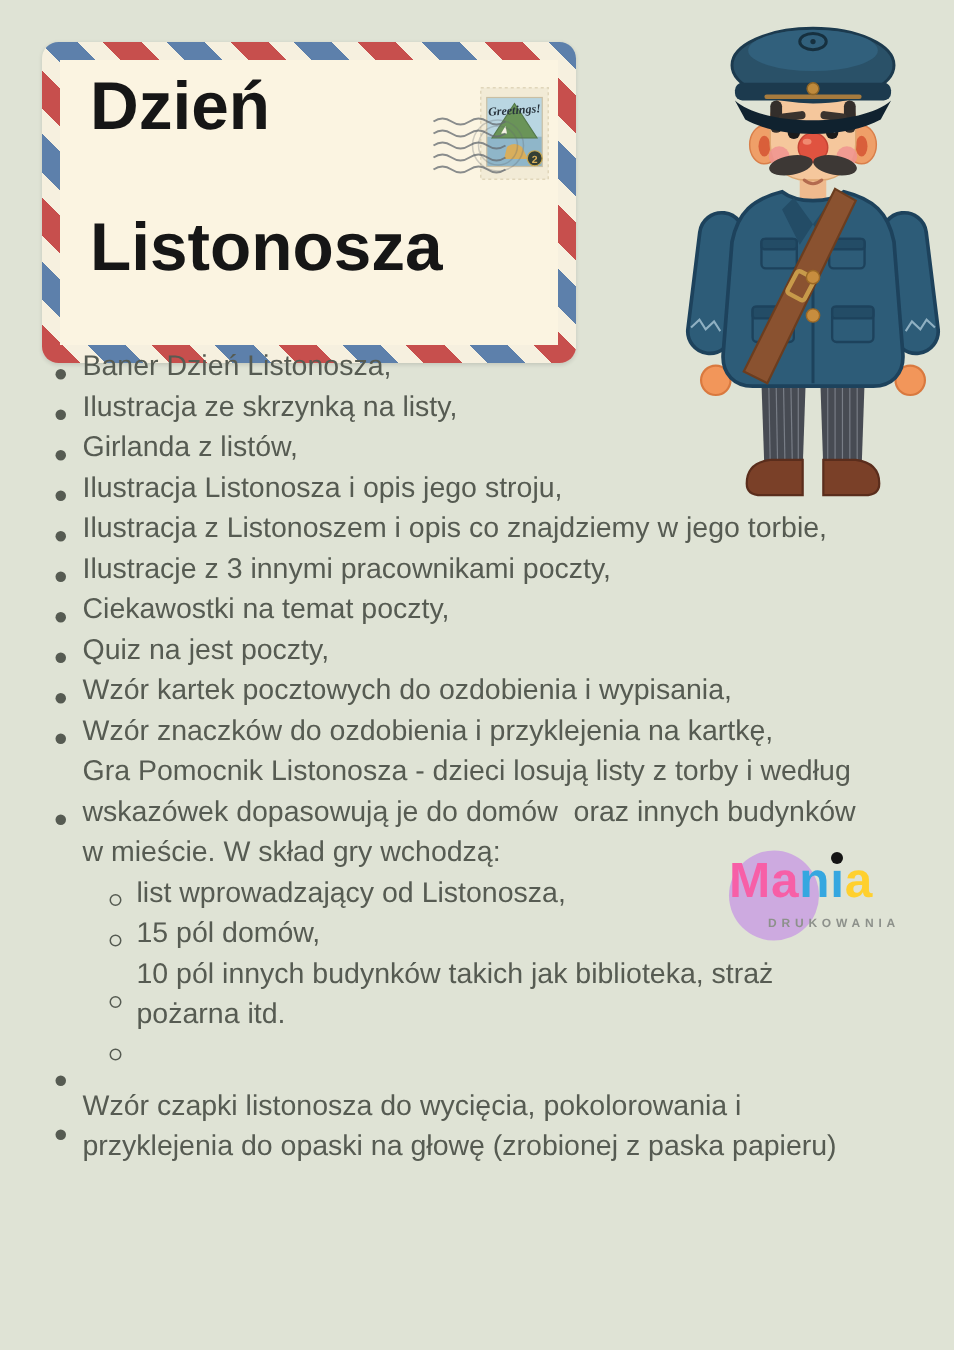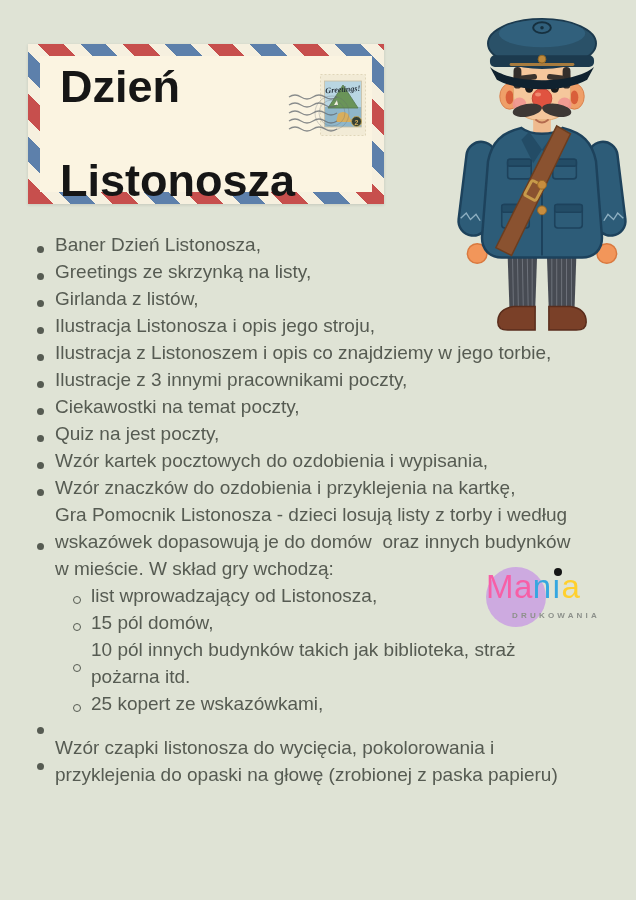--- a/index.html
+++ b/index.html
@@ -7,21 +7,21 @@
     --stripe-red:#c74f4d; --stripe-blue:#5d80ab;
     --envelope-bg:#fbf4e1; --border-bg:#f6f0df;
     --logo-circle:#cdaae0; --jacket:#2d5c78; --jacket-dark:#1d425c;
     --skin:#f5c79c; --strap-brown:#8a5230;
   }
   html,body{margin:0;padding:0;background:#cfd4c6;}
   .page{position:relative;width:636px;height:900px;background:var(--page-bg);
         font-family:"Liberation Sans",sans-serif;overflow:hidden;margin:0 auto;}
 
   
-  .envelope{position:absolute;left:28px;top:44px;width:356px;height:160px;border-radius:0;
+  .envelope{position:absolute;left:28px;top:28px;width:356px;height:214px;border-radius:11px;
     background:repeating-linear-gradient(45deg,
       var(--stripe-red) 0 18px, var(--border-bg) 18px 30px,
       var(--stripe-blue) 30px 48px, var(--border-bg) 48px 60px);
     box-shadow:0 1px 3px rgba(0,0,0,.12);}
   .envelope-inner{position:absolute;inset:12px;background:var(--envelope-bg);}
   .title{position:absolute;left:20px;font-weight:bold;font-size:45px;color:#161616;
          line-height:1;letter-spacing:0;}
   .t1{top:8px}.t2{top:102px}
   .stamp{position:absolute;left:280px;top:18px;width:46px;height:62px;}
   .postmark{position:absolute;left:248px;top:34px;width:62px;height:48px;}
@@ -36,21 +36,21 @@
   .li-text{white-space:pre-wrap;}
   .marker{flex:0 0 auto;border-radius:50%;}
   .main>.marker{width:7px;height:7px;background:var(--text);margin:10px 11px 0 7px;}
   .sub>.marker{width:6px;height:6px;border:1.6px solid var(--text);background:transparent;
                margin:9px 10px 0 43px;}
 
   
   .logo{position:absolute;left:484px;top:563px;width:122px;height:66px;}
   .logo-circle{position:absolute;left:2px;top:4px;width:60px;height:60px;border-radius:50%;
                background:var(--logo-circle);}
-  .logo-word{position:absolute;left:2px;top:6px;font-size:33px;font-weight:normal;
+  .logo-word{position:absolute;left:2px;top:6px;font-size:33px;font-weight:bold;
              letter-spacing:.5px;line-height:1.1;}
   .logo-idot{position:absolute;left:70px;top:5px;width:8px;height:8px;border-radius:50%;
              background:#151515;}
   .logo-sub{position:absolute;left:28px;top:48px;font-size:8px;font-weight:bold;
             letter-spacing:3.2px;color:#8d918b;}
 </style>
 </head>
 <body>
 
 <div class="page">
@@ -175,21 +175,21 @@
     <path d="M40,56 C60,74 126,74 146,56 L139,69 C116,82 70,82 47,69 Z" fill="#10222f"></path>
   </svg>
 
   <div class="list">
       <div class="li main">
         <span class="marker"></span>
         <div class="li-text">Baner Dzień Listonosza,</div>
       </div>
       <div class="li main">
         <span class="marker"></span>
-        <div class="li-text">Greetings ze skrzynką na listy,</div>
+        <div class="li-text">Ilustracja ze skrzynką na listy,</div>
       </div>
       <div class="li main">
         <span class="marker"></span>
         <div class="li-text">Girlanda z listów,</div>
       </div>
       <div class="li main">
         <span class="marker"></span>
         <div class="li-text">Ilustracja Listonosza i opis jego stroju,</div>
       </div>
       <div class="li main">
@@ -230,21 +230,20 @@
         <span class="marker"></span>
         <div class="li-text">15 pól domów,</div>
       </div>
       <div class="li sub">
         <span class="marker"></span>
         <div class="li-text">10 pól innych budynków takich jak biblioteka, straż
 pożarna itd.</div>
       </div>
       <div class="li sub">
         <span class="marker"></span>
-        <div class="li-text">25 kopert ze wskazówkami,</div>
       </div>
       <div class="li main">
         <span class="marker"></span>
       </div>
       <div class="li main">
         <span class="marker"></span>
         <div class="li-text">Wzór czapki listonosza do wycięcia, pokolorowania i
 przyklejenia do opaski na głowę (zrobionej z paska papieru)</div>
       </div>
     </div>

